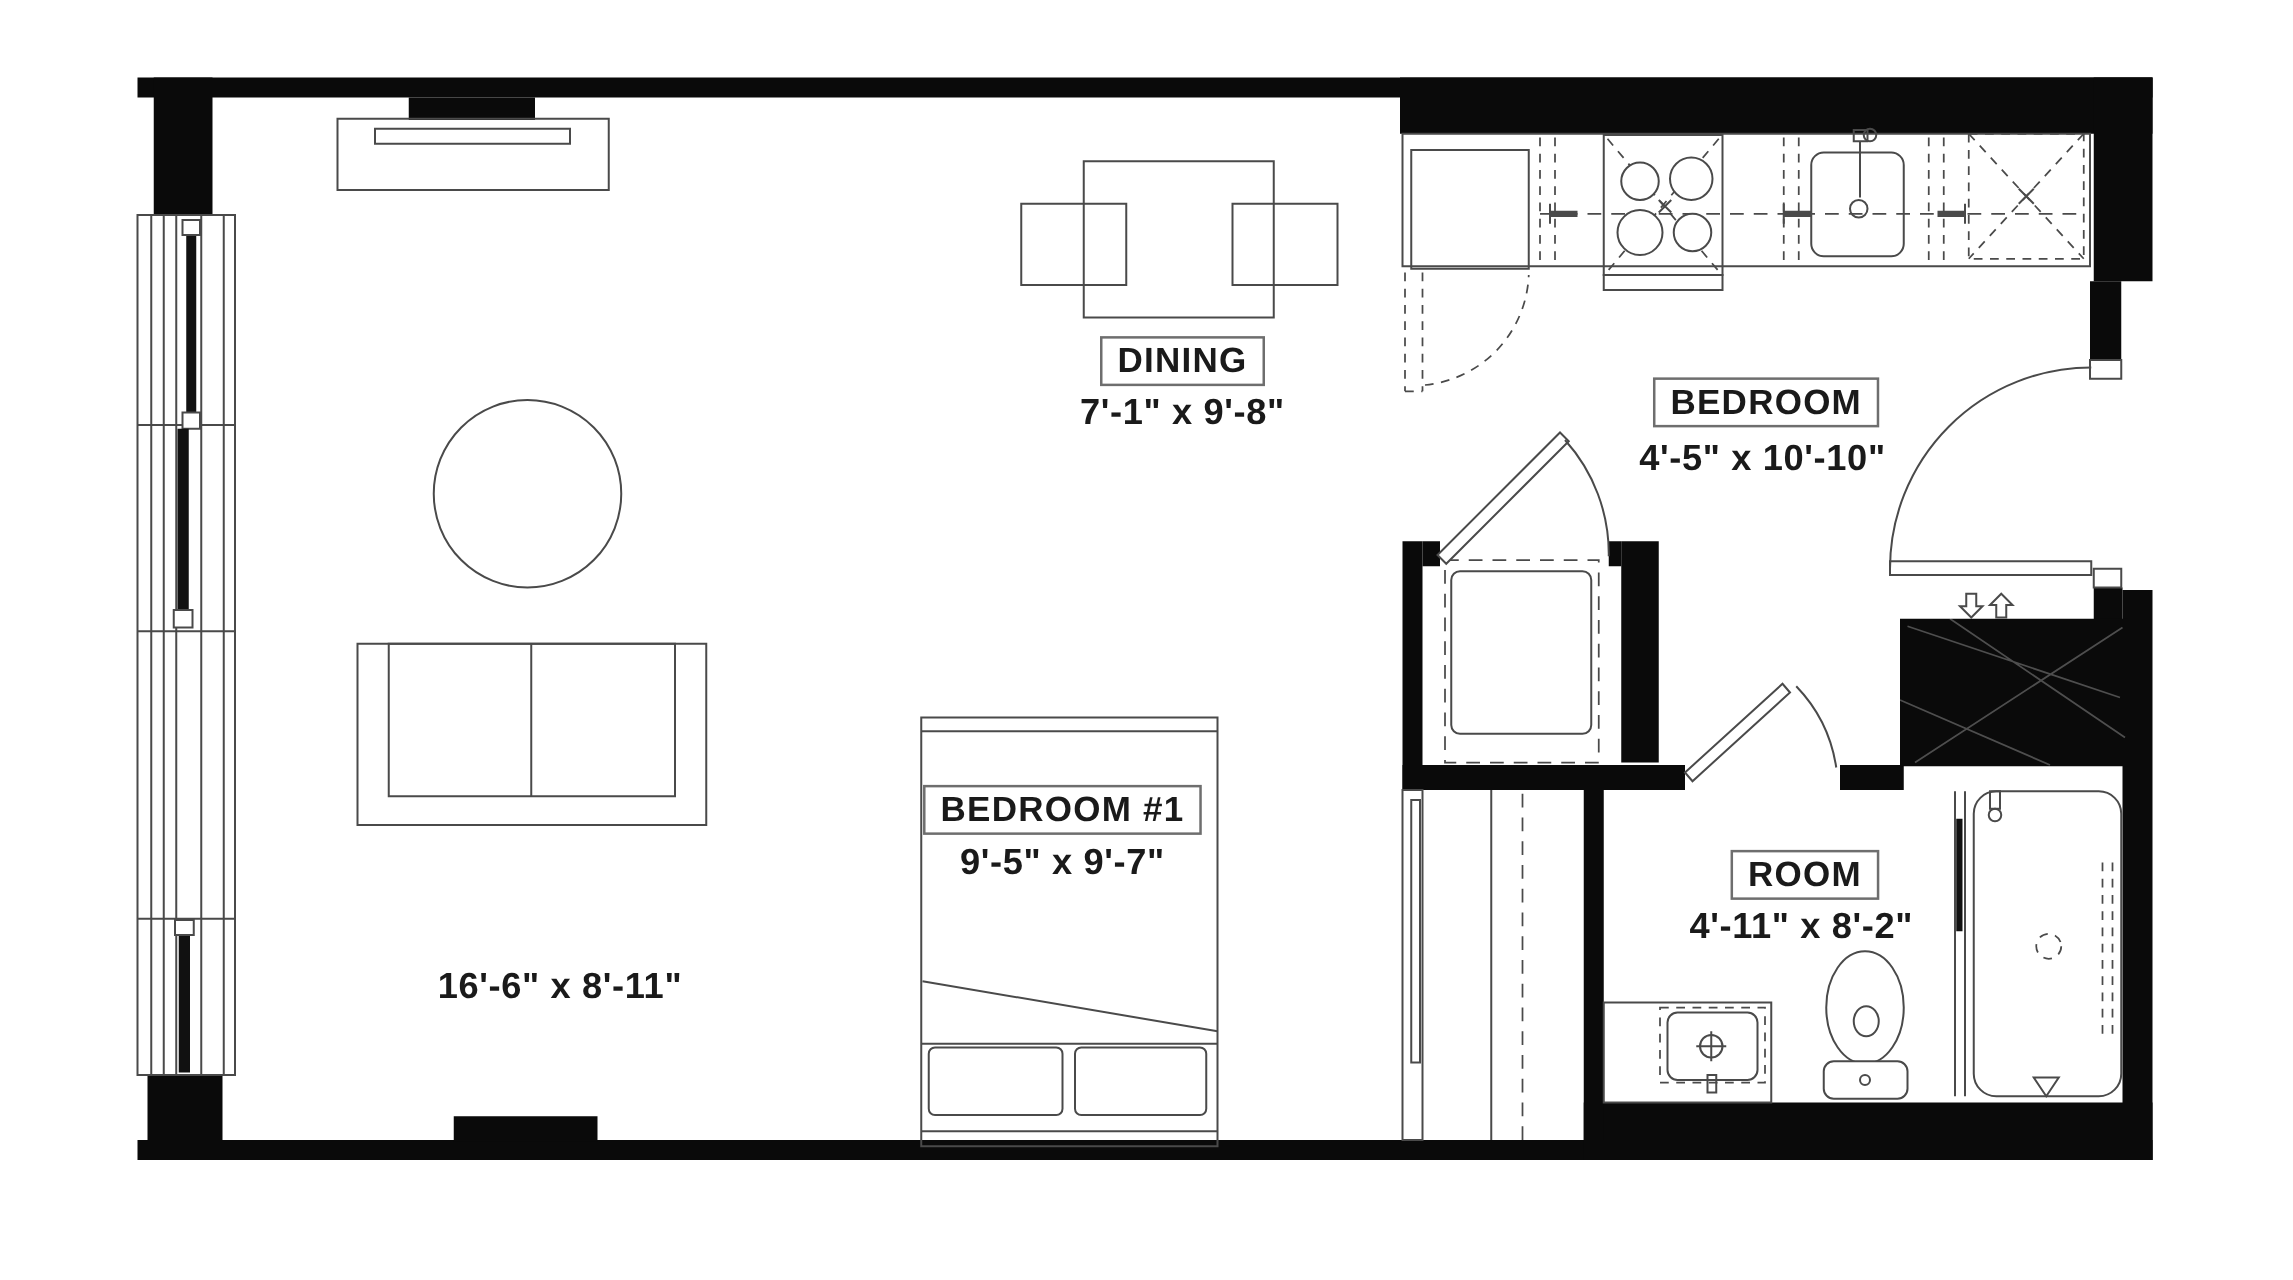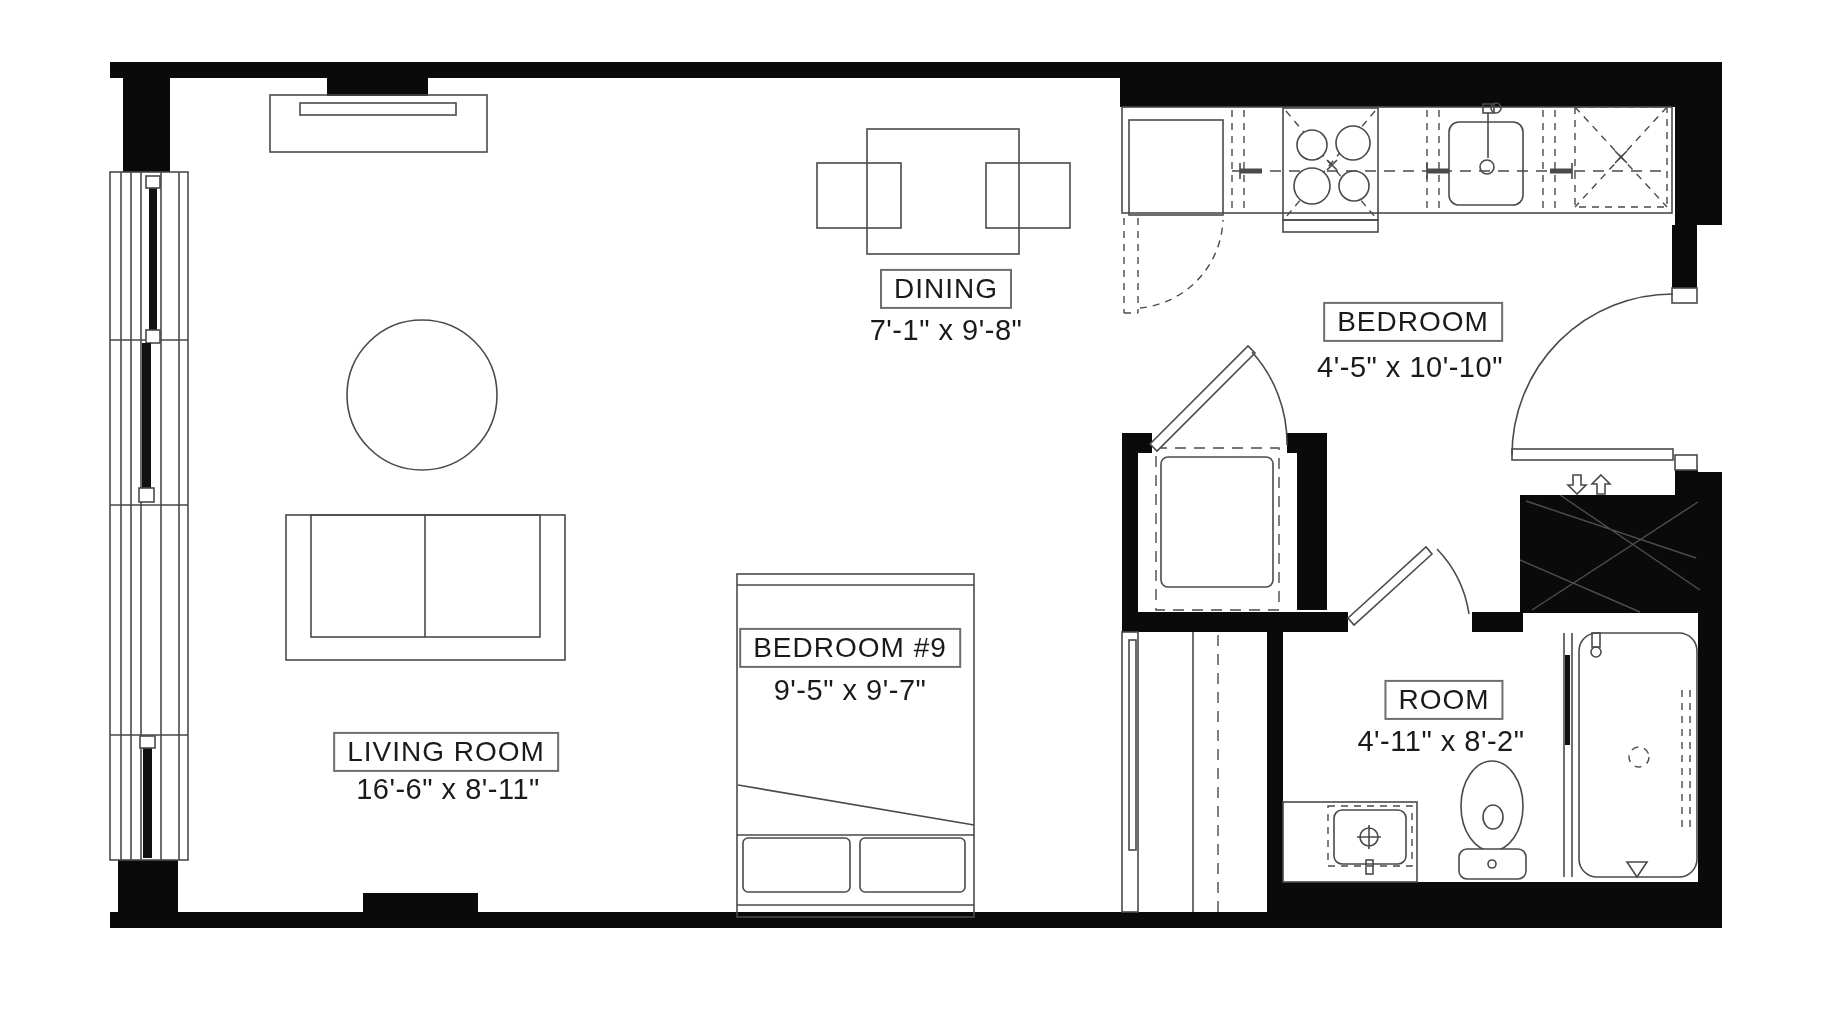--- a/index.html
+++ b/index.html
@@ -1,20 +1,20 @@
 <!DOCTYPE html>
 <html style="--wall: #0a0a0a; --line: #4a4a4a; --background: #ffffff; --text: #1a1a1a; --accentdark: #111111;"><head>
 <meta charset="utf-8">
 <style>
   :root{
     --wall:#0a0a0a; --line:#4a4a4a; --background:#ffffff; --text:#1a1a1a; --accentdark:#111111;
   }
   html,body{margin:0;padding:0;background:var(--background);}
   #plan-canvas{position:relative;width:1736px;height:1024px;background:var(--background);
-    font-family:"Liberation Sans", sans-serif; overflow:hidden;}
+    font-family:"Liberation Sans", sans-serif; overflow:hidden;font-weight:bold;}
   svg{position:absolute;left:0;top:0;}
   .w{fill:var(--wall);stroke:none;}
   .ln{fill:none;stroke:var(--line);stroke-width:1.6;}
   .lnw{fill:#fff;stroke:var(--line);stroke-width:1.6;}
   .dash{fill:none;stroke:var(--line);stroke-width:1.4;stroke-dasharray:11 8;}
   .dash2{fill:none;stroke:var(--line);stroke-width:1.4;stroke-dasharray:7 6;}
   .dark{fill:var(--accentdark);stroke:none;}
   .tick{stroke:var(--line);stroke-width:5;fill:none;}
   .hatch{stroke:#ffffff;stroke-width:1.4;opacity:.28;fill:none;}
   .room-label{position:absolute;transform:translate(-50%,-50%);background:var(--background);
@@ -200,22 +200,21 @@
   </g>
 
 </svg>
 
   <div class="room-label" style="left:946px;top:289px">DINING</div>
   <div class="room-dims" style="left:946px;top:331px">7'-1" x 9'-8"</div>
 
   <div class="room-label" style="left:1413px;top:322px">BEDROOM</div>
   <div class="room-dims" style="left:1410px;top:368px">4'-5" x 10'-10"</div>
 
-  <div class="room-label" style="left:446px;top:752px">LIVING ROOM</div>
   <div class="room-dims" style="left:448px;top:790px">16'-6" x 8'-11"</div>
 
-  <div class="room-label" style="left:850px;top:648px">BEDROOM #9</div>
+  <div class="room-label" style="left:850px;top:648px">BEDROOM #1</div>
   <div class="room-dims" style="left:850px;top:691px">9'-5" x 9'-7"</div>
 
   <div class="room-label" style="left:1444px;top:700px">ROOM</div>
   <div class="room-dims" style="left:1441px;top:742px">4'-11" x 8'-2"</div>
 
 </div>
 
 </body></html>

